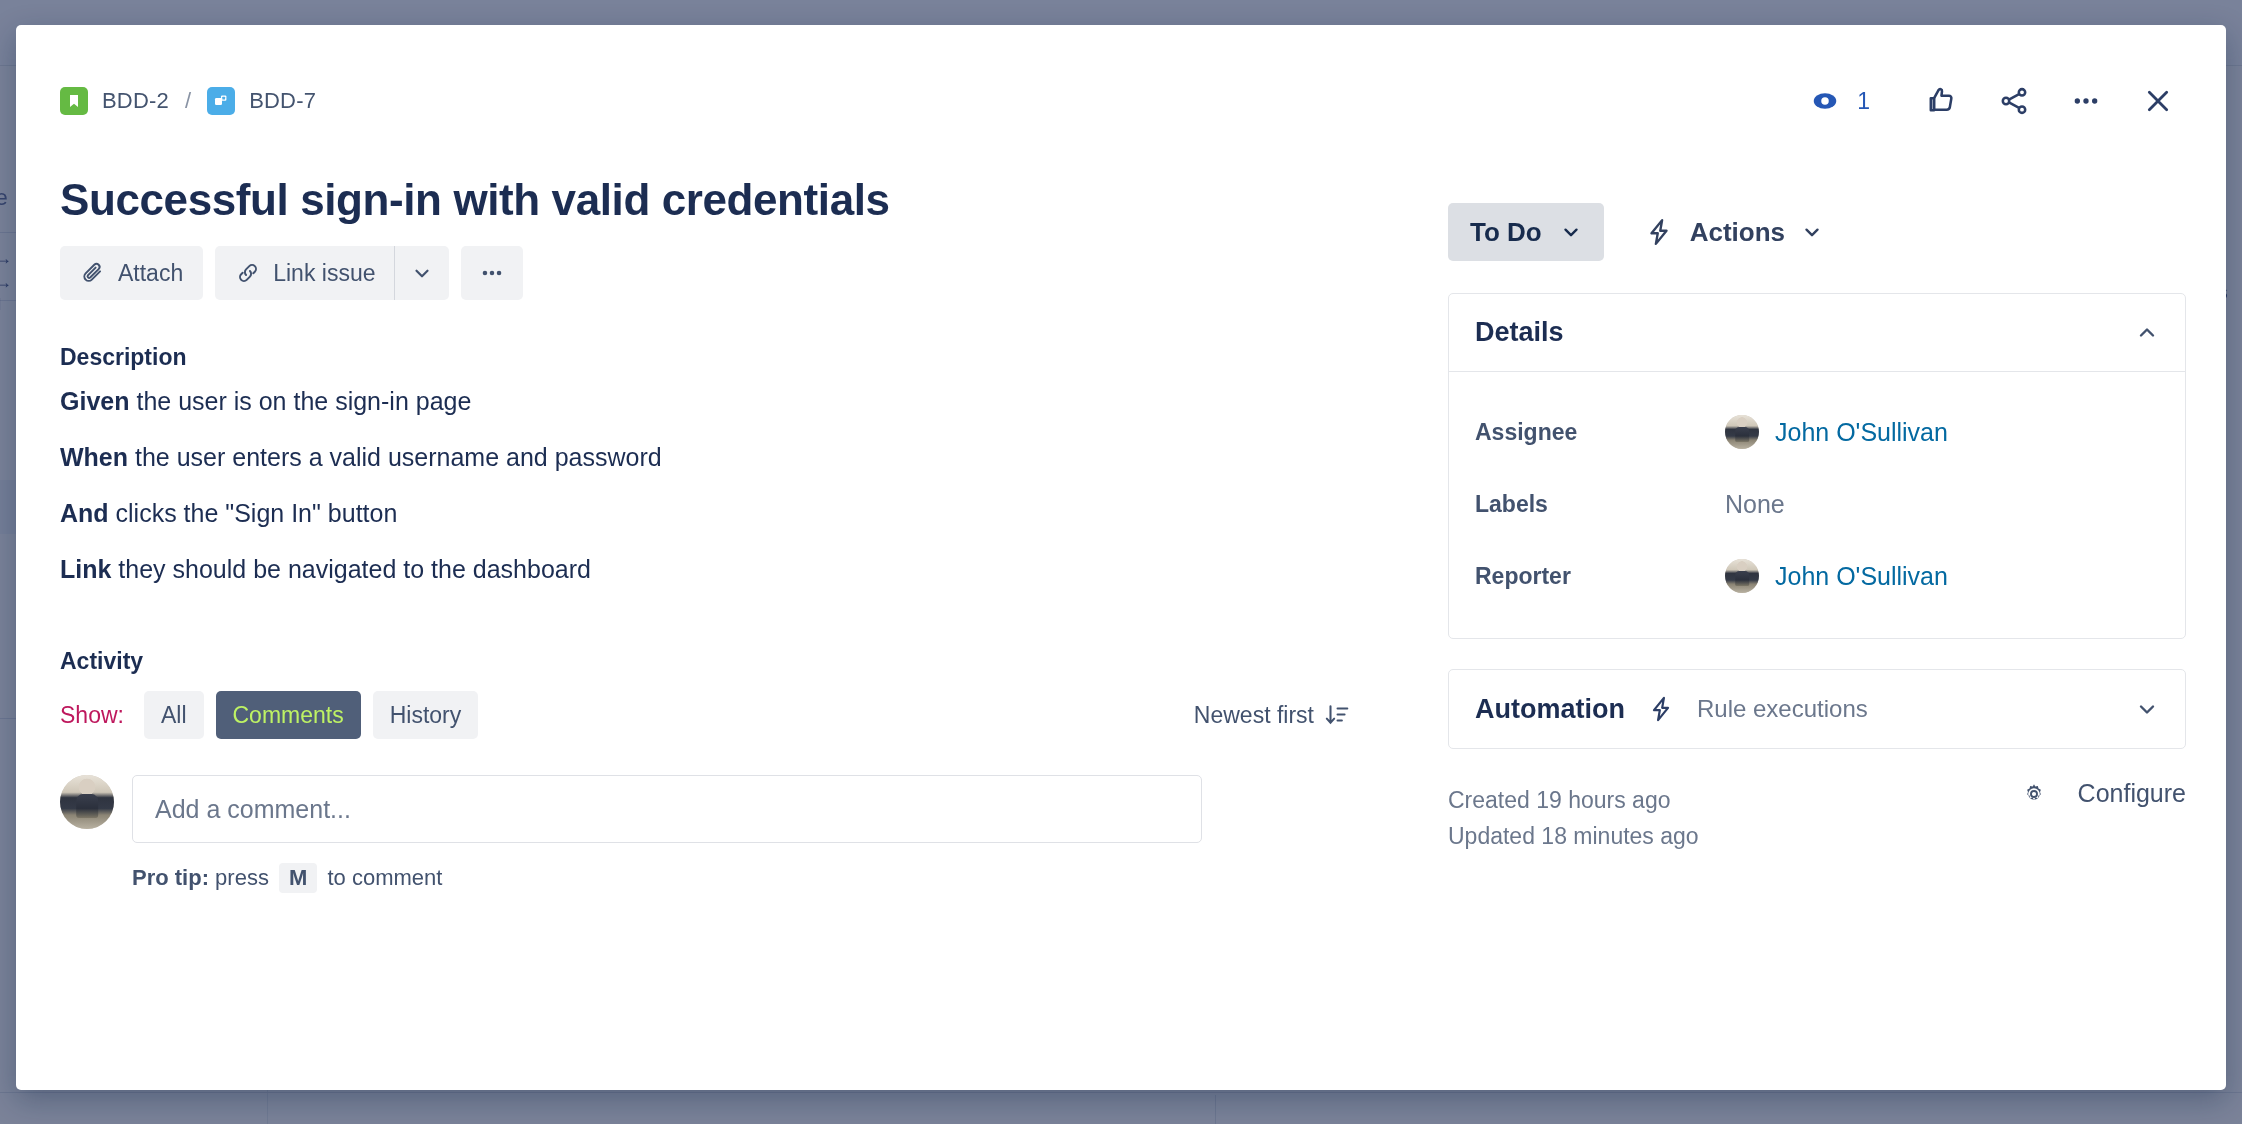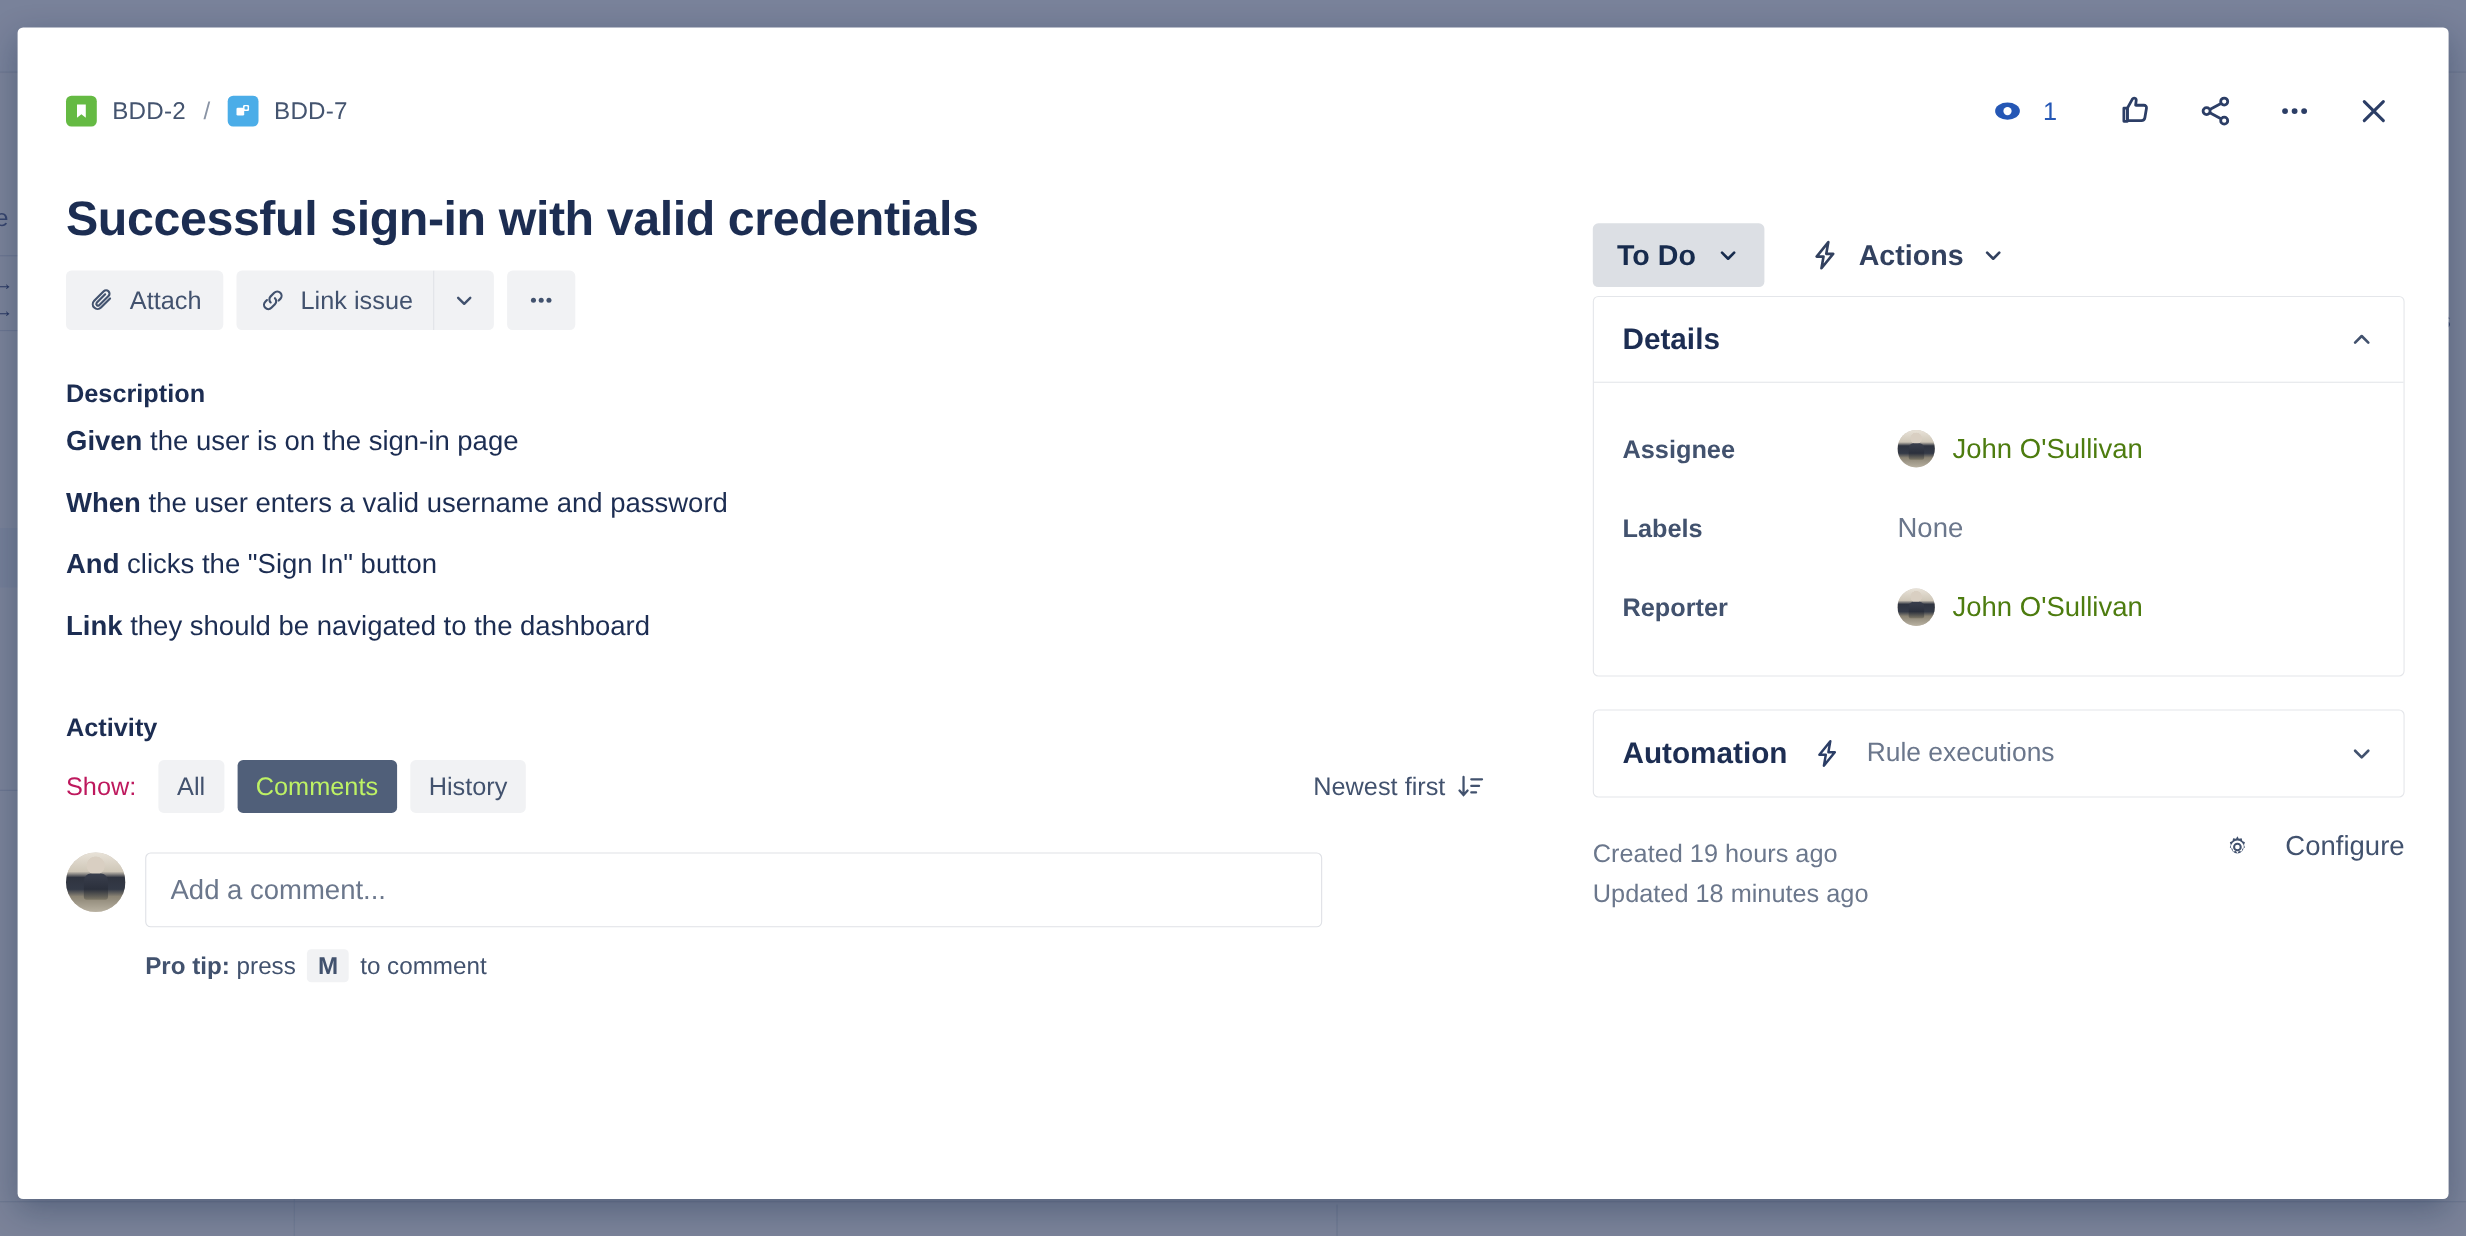--- a/index.html
+++ b/index.html
@@ -200,38 +200,38 @@
     gap: 18px; cursor: pointer;
   }
   .actions-btn {
     background: transparent; border: none; cursor: pointer;
     font-family: inherit; font-size: 26px; font-weight: 700; color: #32415f;
     display: inline-flex; align-items: center; gap: 16px; height: 58px;
     padding: 0 12px; border-radius: 5px;
   }
 
   .panel {
-    margin-top: 8px; border: 1px solid #e4e6ea; border-radius: 5px;
+    margin-top: 32px; border: 1px solid #e4e6ea; border-radius: 5px;
     background: #ffffff;
   }
   .panel-head {
     height: 78px; display: flex; align-items: center; justify-content: space-between;
     padding: 0 26px; border-bottom: 1px solid #e4e6ea; cursor: pointer;
   }
   .panel-title { font-size: 27px; font-weight: 700; color: #1c2d52; }
   .panel-body { padding: 24px 26px 26px 26px; }
   .field-row {
     display: flex; align-items: center; min-height: 72px;
   }
   .field-label {
     width: 250px; flex: none; font-size: 23px; font-weight: 700; color: #42526e;
   }
   .field-value {
     display: flex; align-items: center; gap: 16px;
-    font-size: 25px; color: #4d7c0f;
+    font-size: 25px; color: #0369a1;
   }
   .field-value.muted { color: #6b778c; }
 
   .automation {
     margin-top: 30px; border: 1px solid #e4e6ea; border-radius: 5px;
     height: 80px; display: flex; align-items: center; padding: 0 26px;
     justify-content: space-between; cursor: pointer; background: #fff;
   }
   .automation-left { display: flex; align-items: center; gap: 22px; }
   .automation-title { font-size: 27px; font-weight: 700; color: #1c2d52; }

